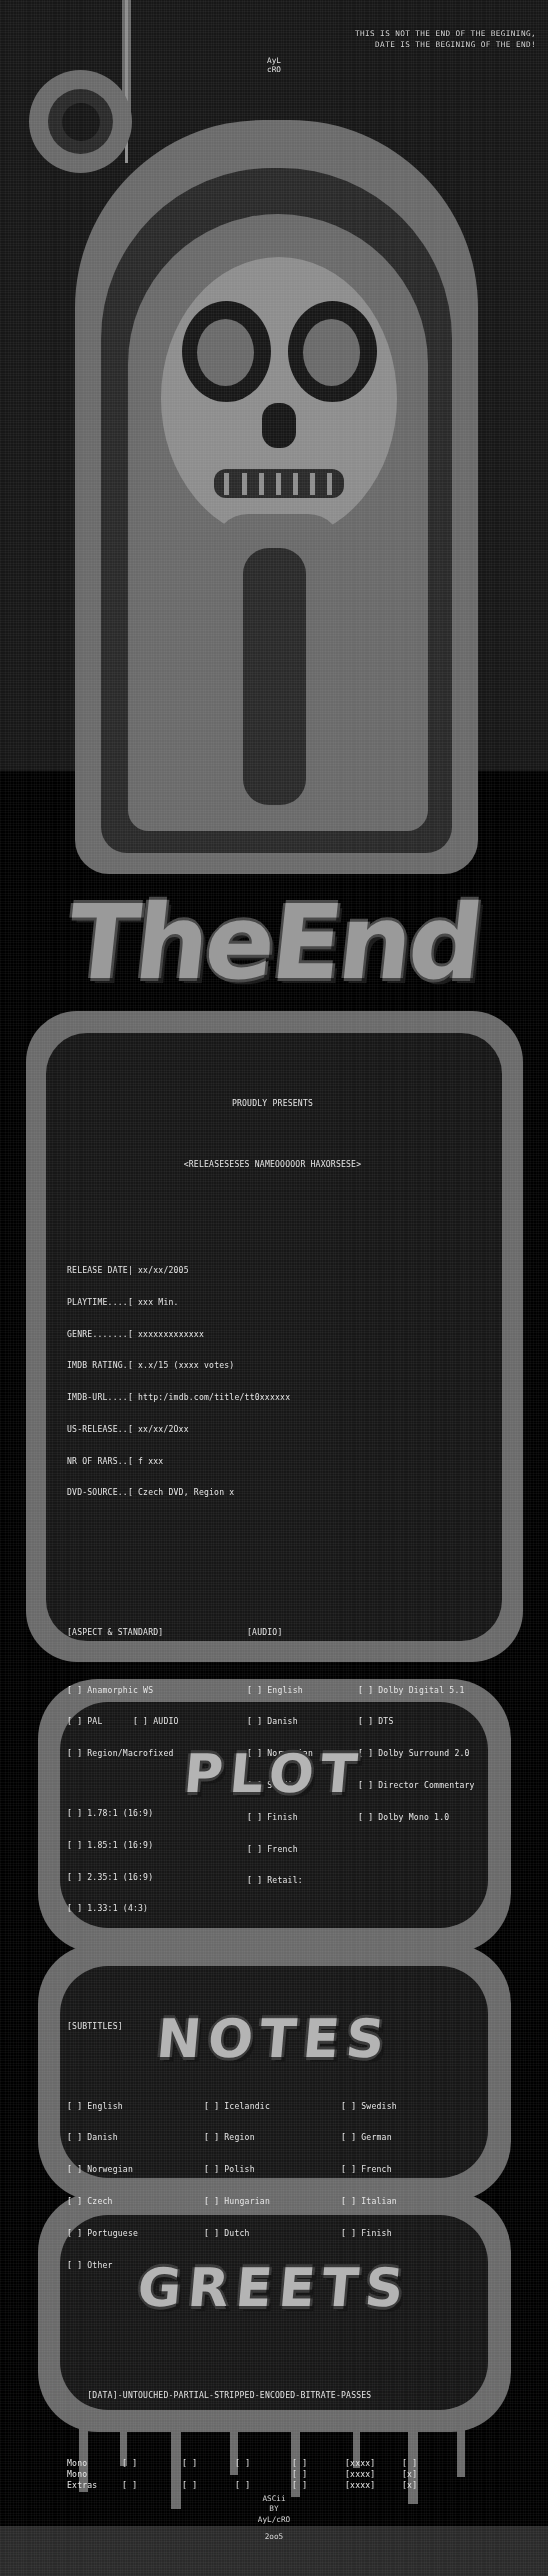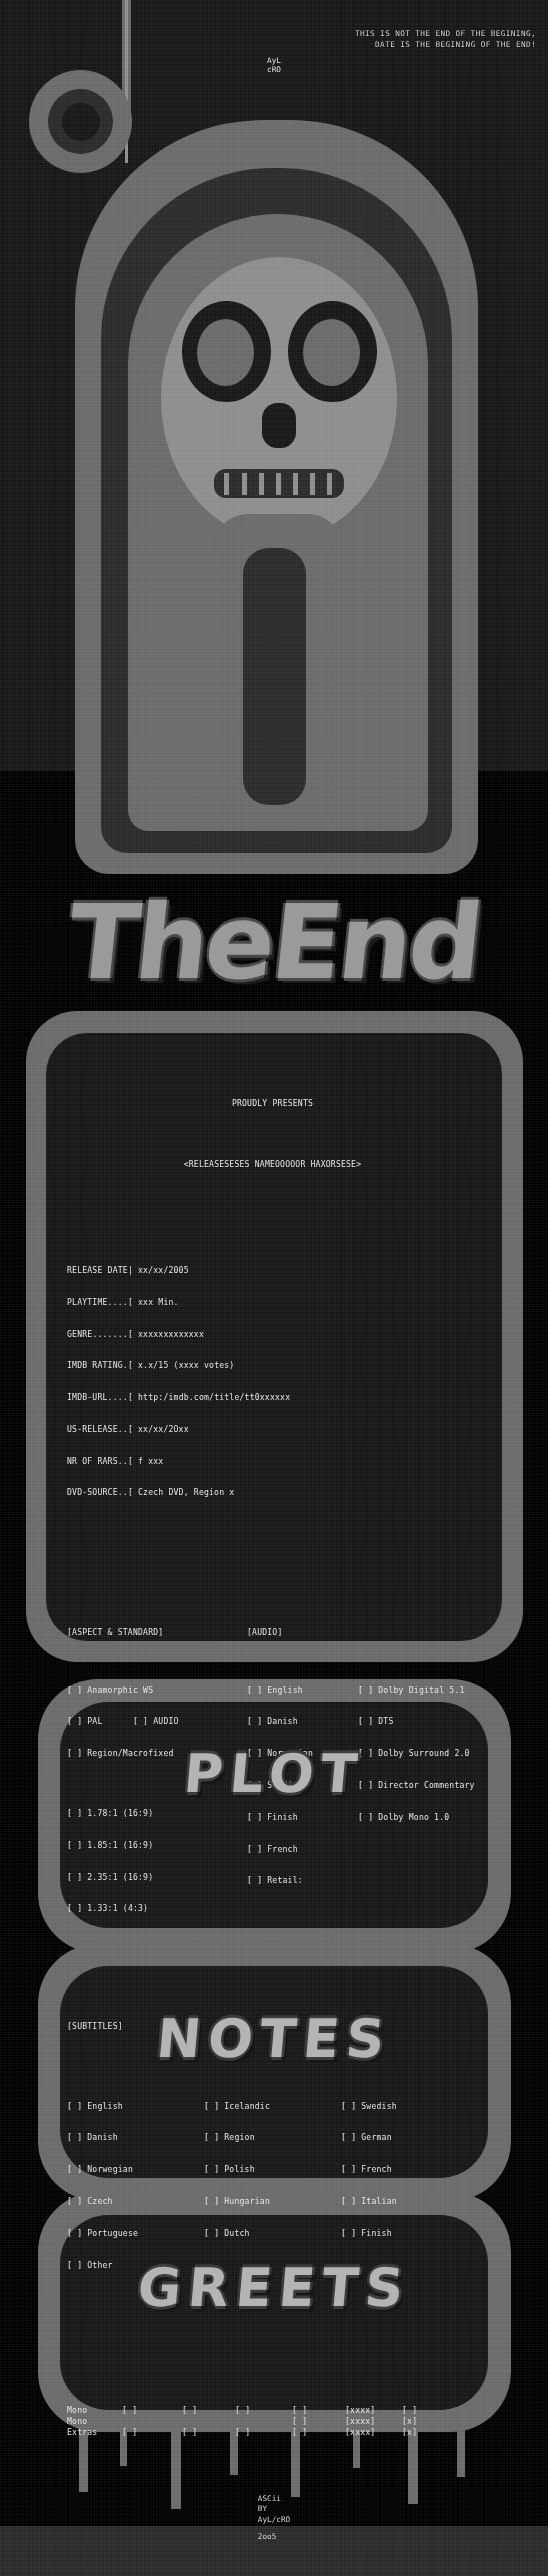--- a/index.html
+++ b/index.html
@@ -70,21 +70,21 @@
   
   .word{
     position:absolute;left:50%;transform:translateX(-50%) skewX(-5deg);
     font-family:"DejaVu Sans","Liberation Sans",sans-serif;
     font-weight:bold;font-size:53px;letter-spacing:6.9px;color:#b4b4b4;
     text-shadow:2.6px 0 0 #3c3c3c,-2.6px 0 0 #3c3c3c,0 2.6px 0 #3c3c3c,0 -2.6px 0 #3c3c3c,4.3px 5.1px 0 #161616;
     white-space:nowrap;
   }
   .footer{
     position:absolute;left:50%;transform:translateX(-50%);
-    text-align:left;font-size:7.7px;line-height:10.3px;color:#d6d6d6;
+    text-align:center;font-size:7.7px;line-height:10.3px;color:#d6d6d6;
   }
   .ckbx{color:#f0f0f0;}
 </style>
 </head>
 <body>
 
 <div id="art">
 
   <div class="band fig vd" style="top:0;height:771px;"></div>
 
@@ -241,20 +241,23 @@
         <div><span class="ckbx">[ ]</span> <span>French</span></div>
         <div><span class="ckbx">[ ]</span> <span>Italian</span></div>
         <div><span class="ckbx">[ ]</span> <span>Finish</span></div>
       </td>
     </tr>
   </tbody></table>
 
   <div style="height:13.7px"></div>
 
   
+  <div>
+    <span>[DATA]</span><span class="rule">-</span><span>UNTOUCHED</span><span class="rule">-</span><span>PARTIAL</span><span class="rule">-</span><span>STRIPPED</span><span class="rule">-</span><span>ENCODED</span><span class="rule">-</span><span>BITRATE</span><span class="rule">-</span><span>PASSES</span>
+  </div>
   <div style="height:5.1px"></div>
   <table class="cols">
     <tbody><tr>
       <td style="width:55px"><span>Mono</span></td>
       <td style="width:60px"><span>[ ]</span></td>
       <td style="width:53px"><span>[ ]</span></td>
       <td style="width:57px"><span>[ ]</span></td>
       <td style="width:53px"><span>[ ]</span></td>
       <td style="width:57px"><span>[xxxx]</span></td>
       <td><span>[ ]</span></td>

